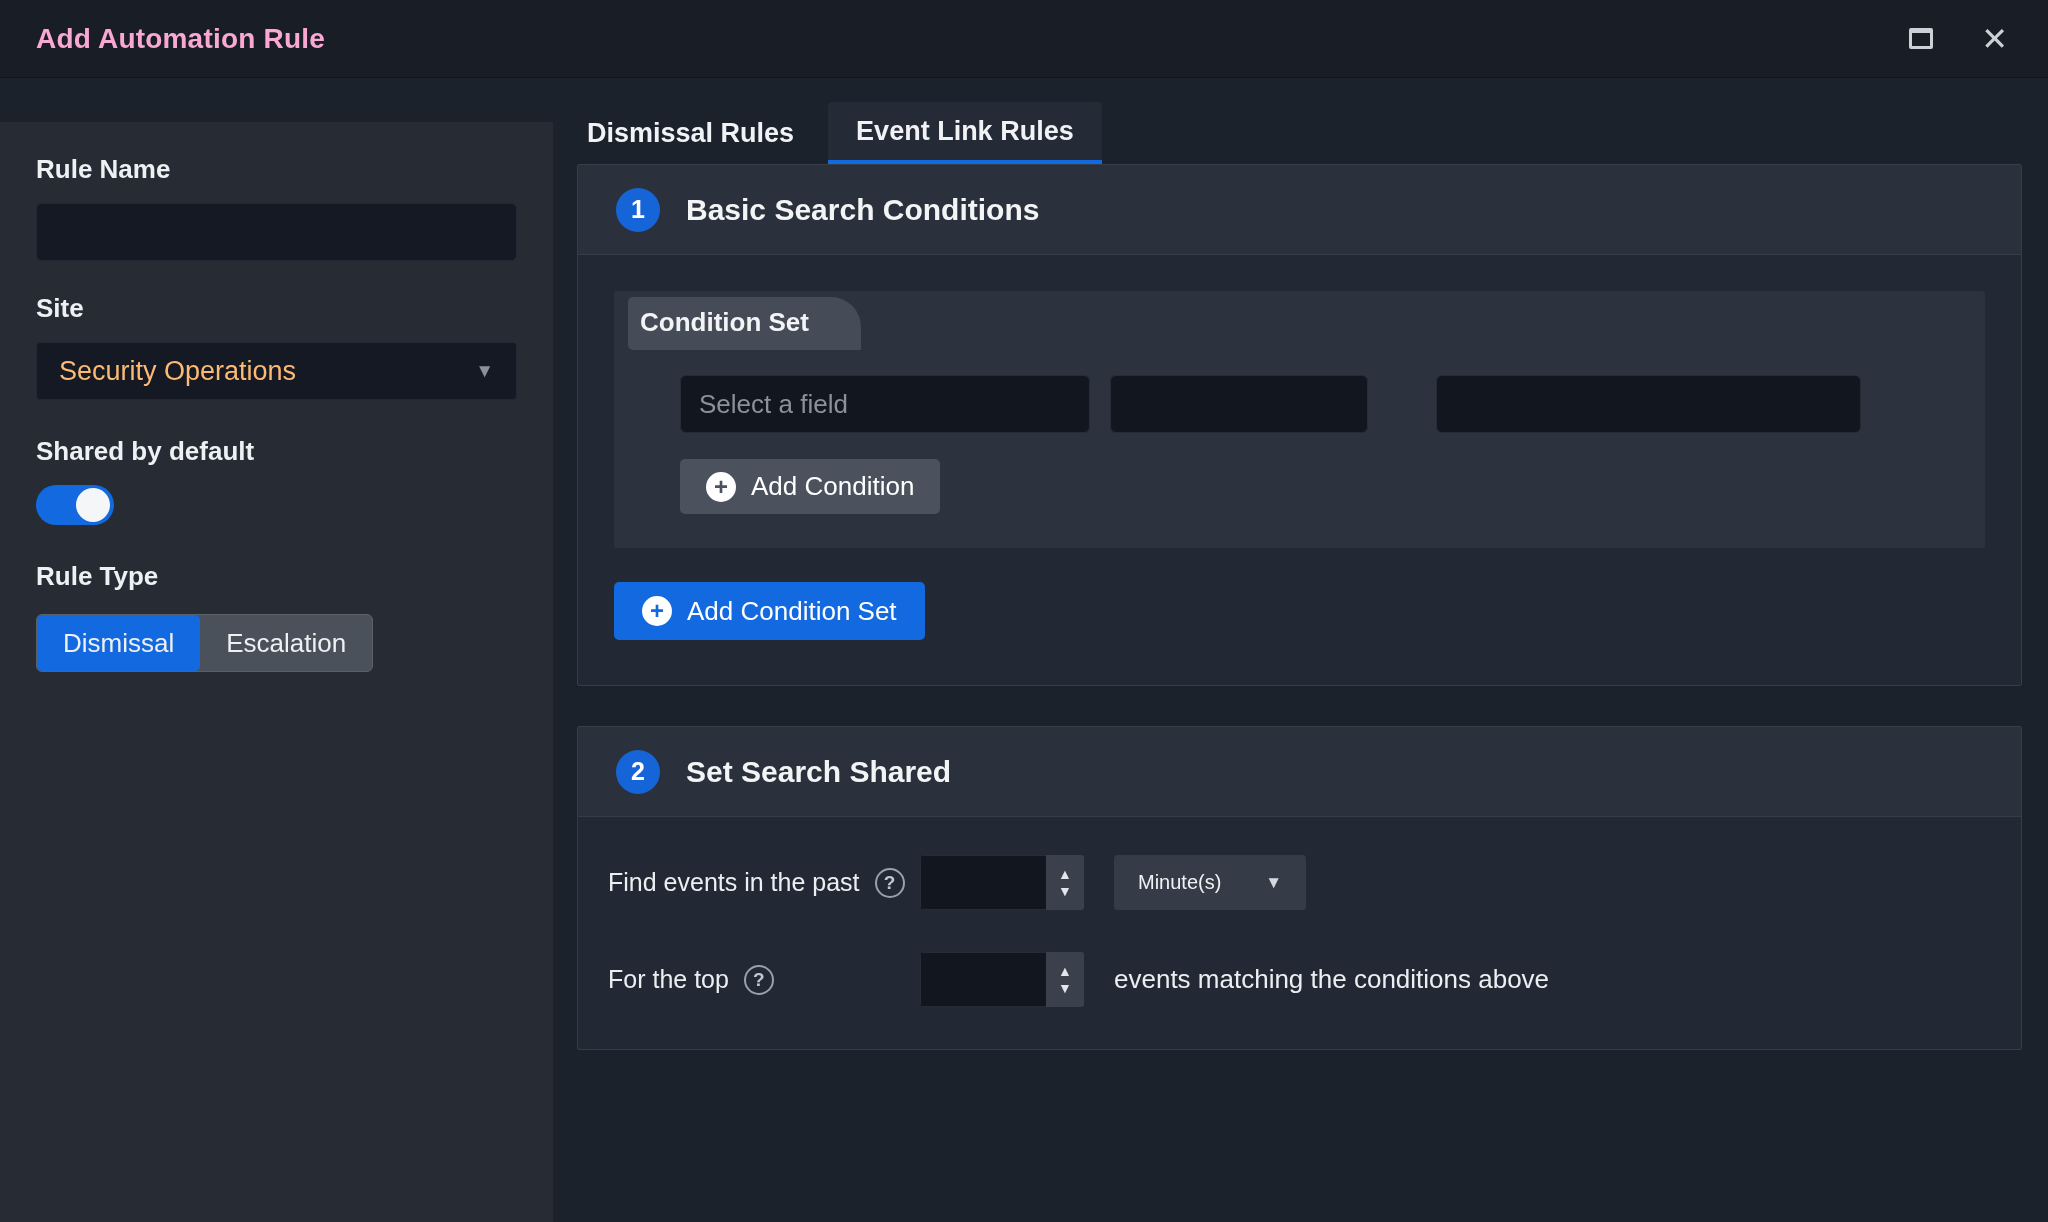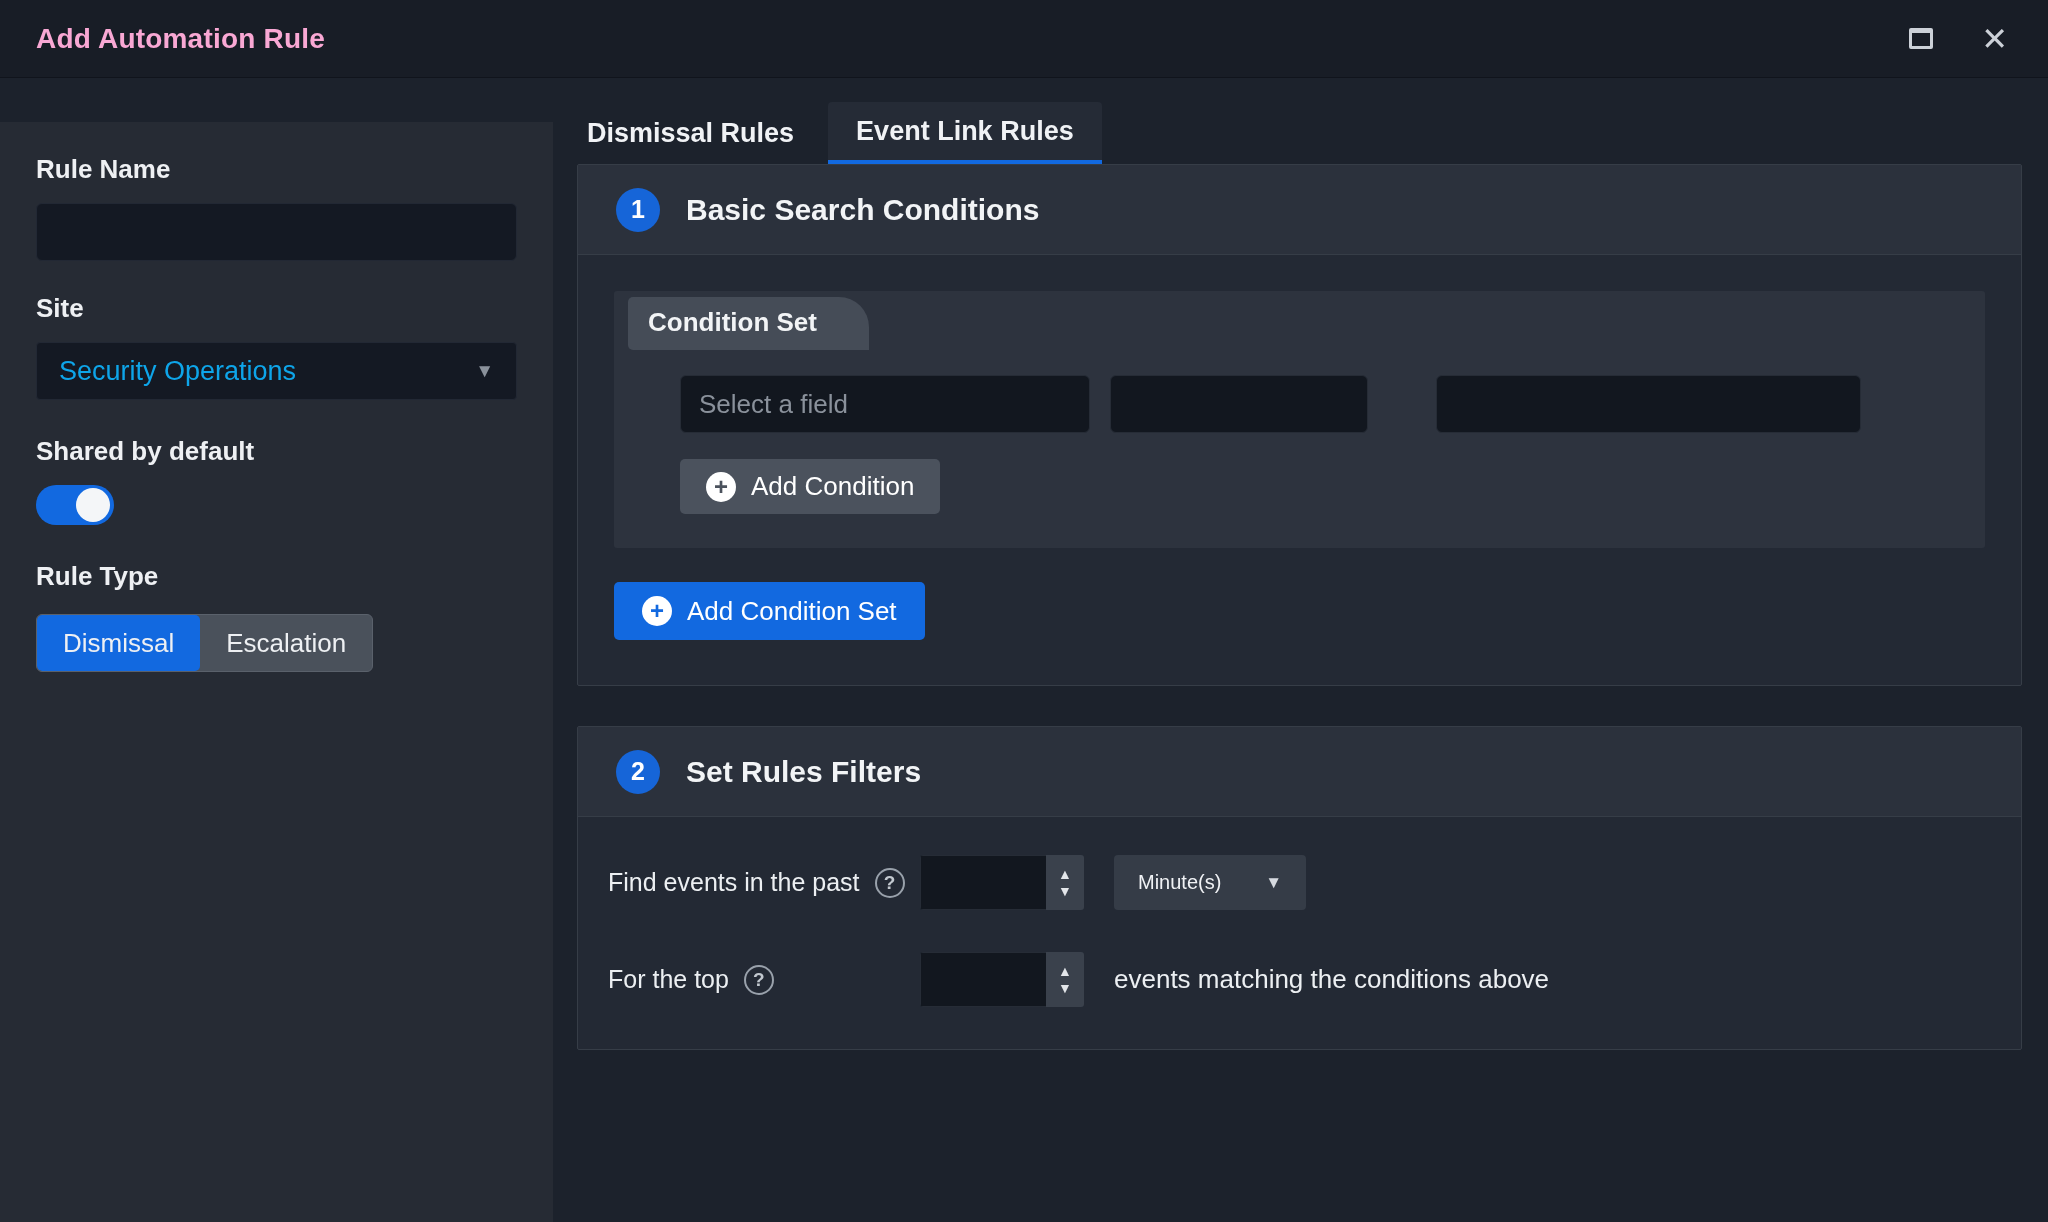--- a/index.html
+++ b/index.html
@@ -78,21 +78,21 @@
     background: #141923;
     border: 1px solid #222834;
     border-radius: 4px;
     display: flex;
     align-items: center;
     justify-content: space-between;
     padding: 0 22px;
     margin-bottom: 36px;
     cursor: pointer;
   }
-  .select-box .select-value { font-size: 27px; color: #0ea5e9; }
+  .select-box .select-value { font-size: 27px; color: #fdba74; }
   .chev { font-size: 19px; color: #8a919b; }
 
   .toggle {
     width: 78px; height: 40px;
     background: #1269e0;
     border-radius: 20px;
     position: relative;
     margin: 2px 0 36px 0;
     cursor: pointer;
   }
@@ -184,21 +184,21 @@
     position: relative;
     padding: 84px 36px 34px 66px;
   }
   .cs-tab {
     position: absolute;
     top: 6px; left: 14px;
     background: #454c57;
     color: #f2f4f6;
     font-size: 26px;
     font-weight: bold;
-    padding: 10px 52px 12px 20px;
+    padding: 10px 52px 12px 12px;
     border-radius: 5px 30px 0 5px;
   }
   .cond-row { display: flex; }
   .cond-input {
     height: 58px;
     background: #12171f;
     border: 1px solid #262c36;
     border-radius: 6px;
     color: #e7eaee;
     font-size: 26px;
@@ -382,21 +382,21 @@
           <span class="plus-circle">+</span>
           <span>Add Condition Set</span>
         </button>
 
       </div>
     </div>
 
     <div class="panel">
       <div class="panel-header">
         <div class="num-circle">2</div>
-        <div class="panel-title">Set Rules Filters</div>
+        <div class="panel-title">Set Search Shared</div>
       </div>
       <div class="filters-body">
 
         <div class="filter-row">
           <div class="filter-label">
             <span>Find events in the past</span>
             <span class="help-icon">?</span>
           </div>
           <div class="stepper">
             <input type="text" value="" style="">

